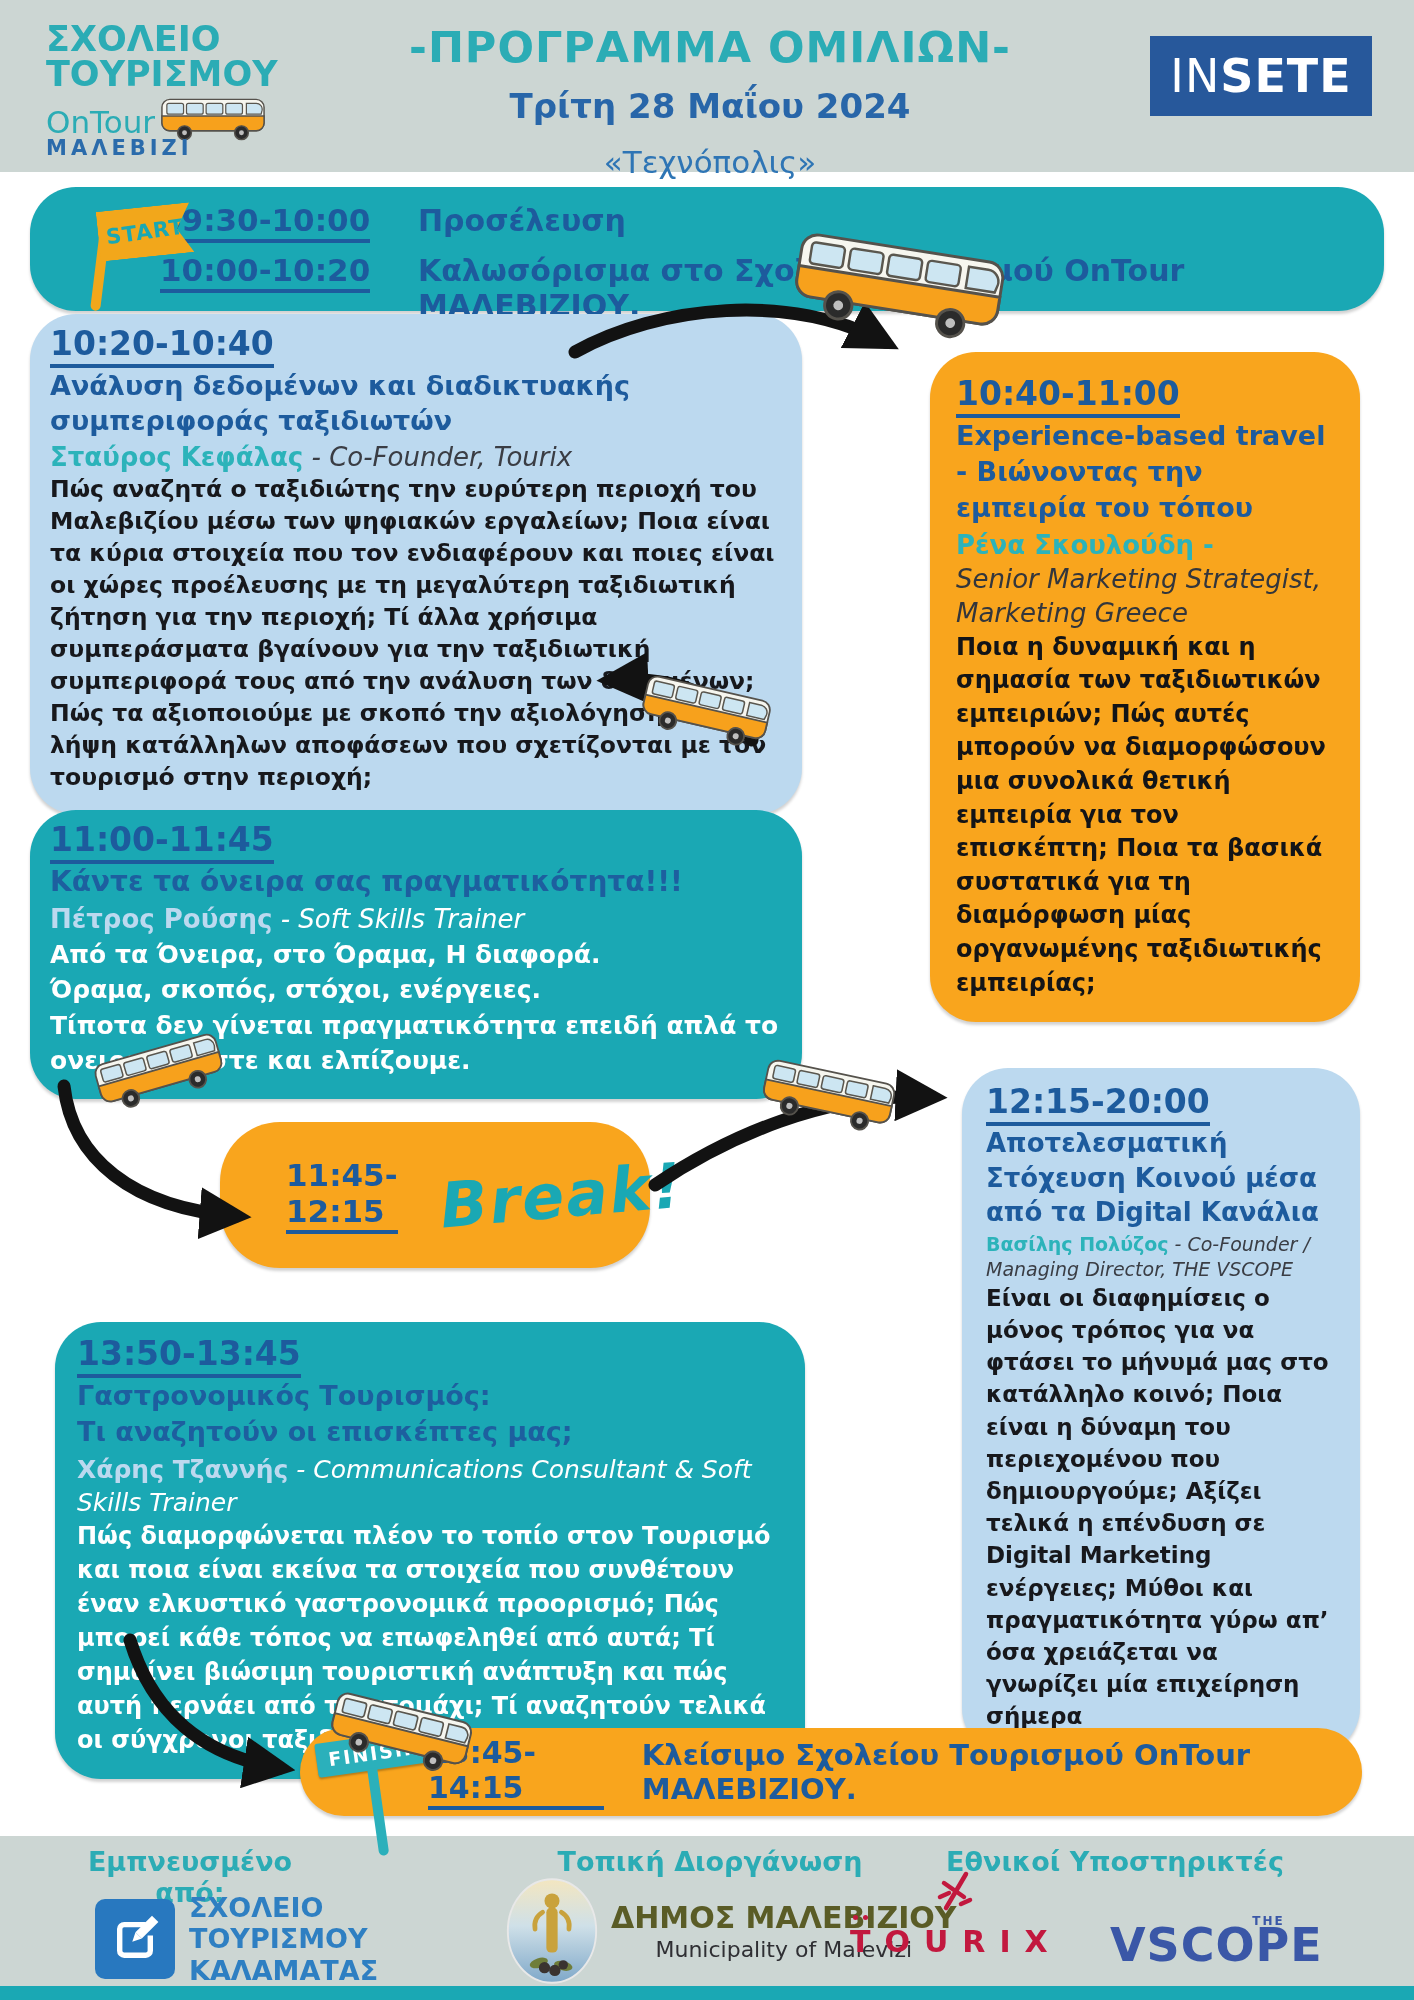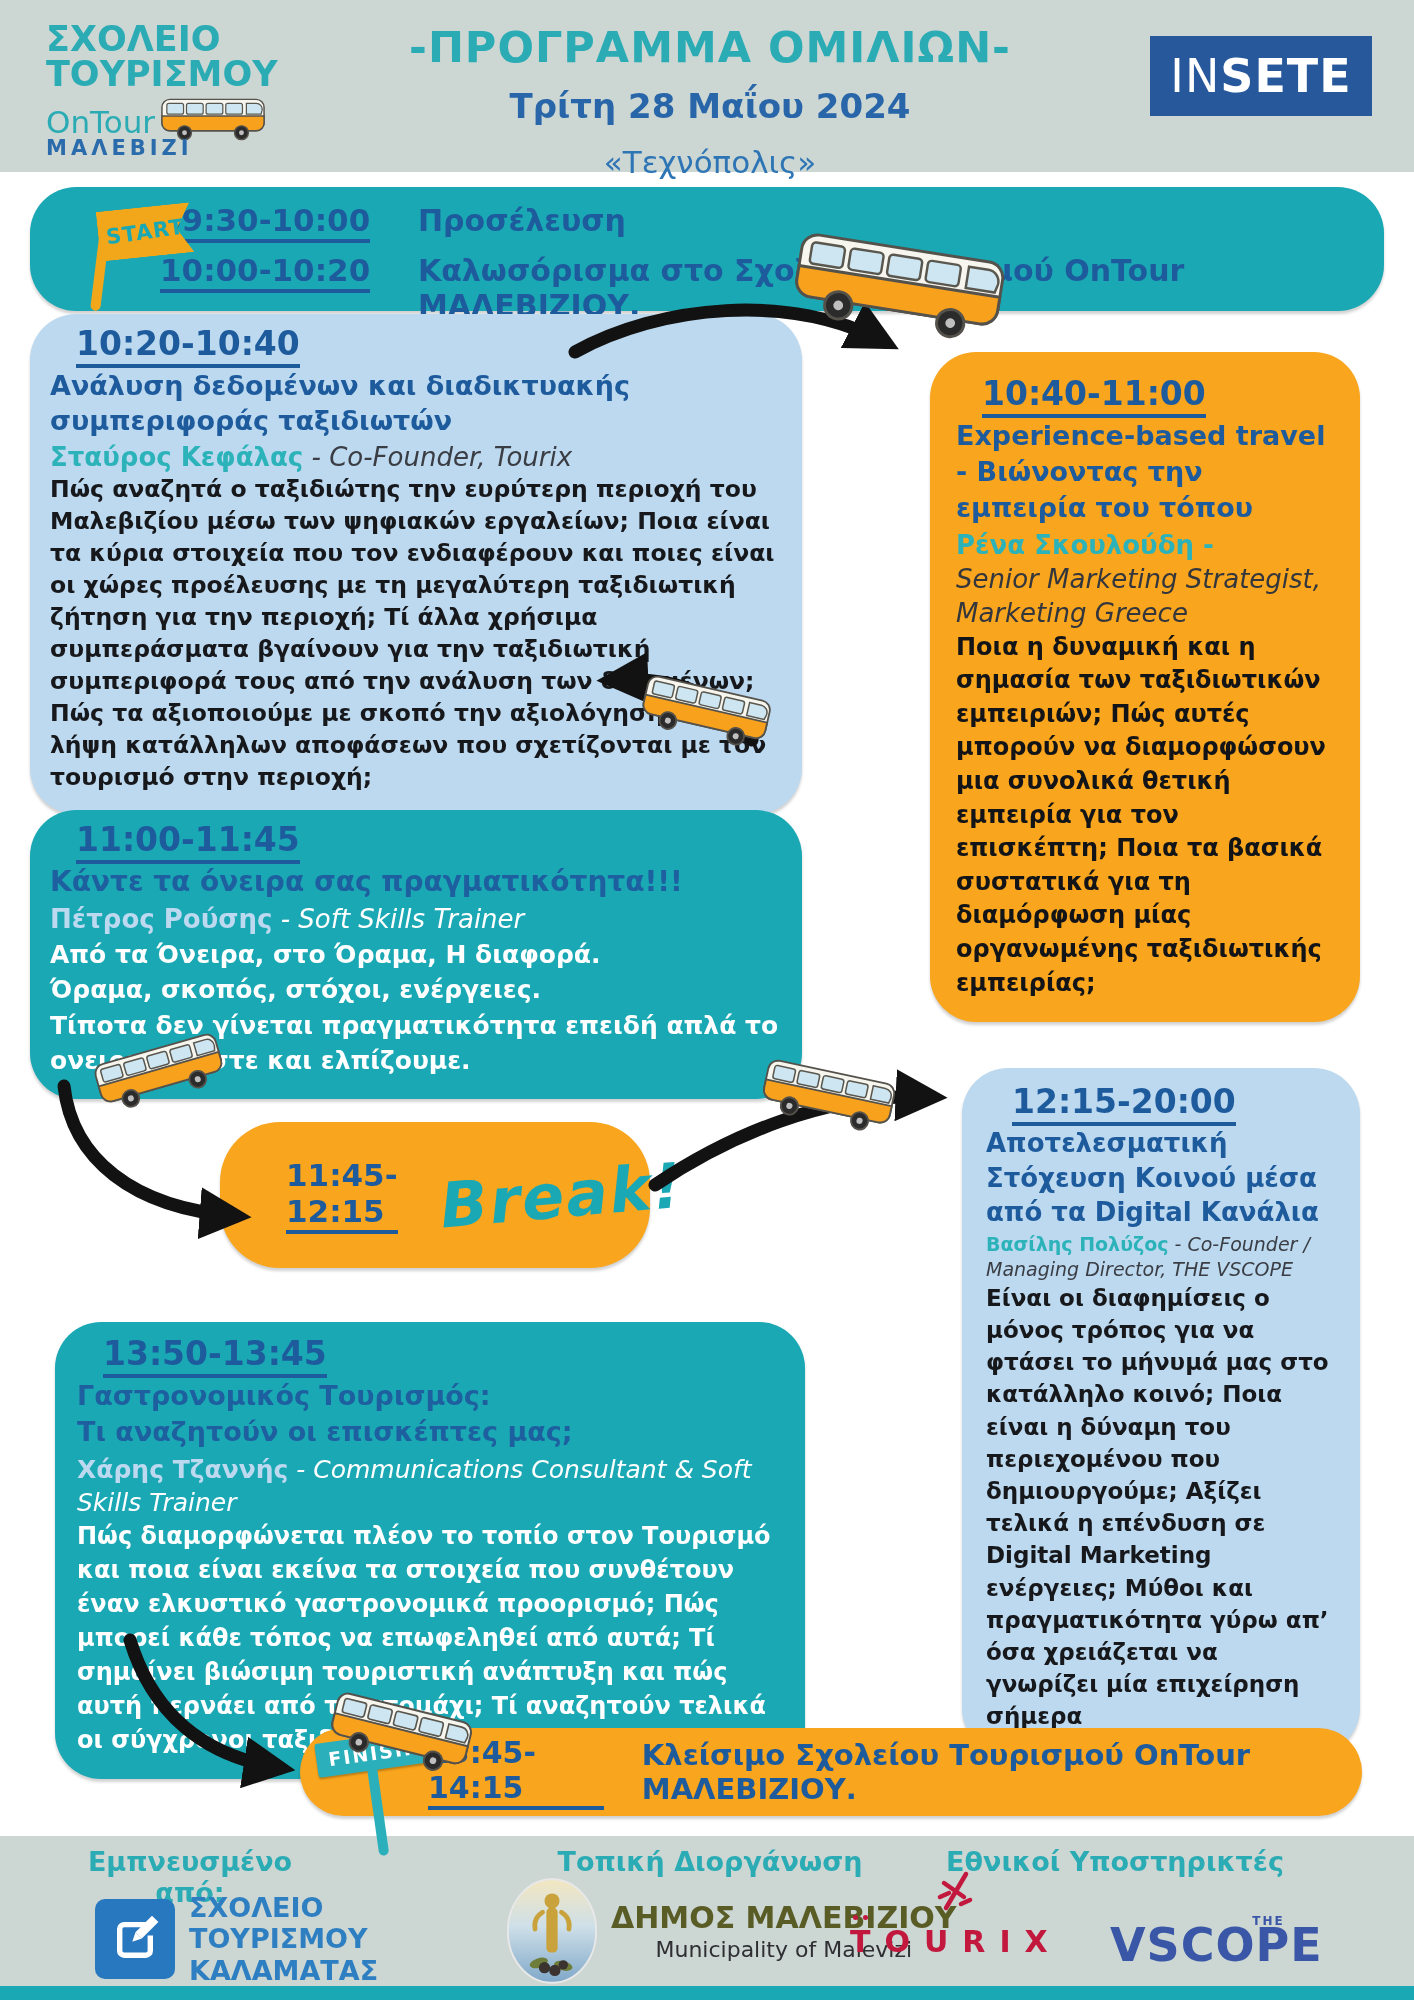--- a/index.html
+++ b/index.html
@@ -29,21 +29,21 @@
   .head-date{font-size:34px;font-weight:bold;color:#2866a9;margin-top:14px;}
   .head-venue{font-size:31px;font-weight:normal;color:#2e75b5;margin-top:18px;}
   .insete{position:absolute;left:1150px;top:36px;width:222px;height:80px;background:var(--insete_blue);
           display:flex;align-items:center;justify-content:center;color:#fff;font-size:46px;letter-spacing:1px;}
   .insete .thin{font-weight:normal;}
   .insete .bold{font-weight:bold;}
 
   
   .bx{position:absolute;border-radius:46px;box-shadow:0 3px 3px rgba(0,0,0,0.18);}
   .time{display:inline-block;font-weight:bold;color:var(--navy);border-bottom:4px solid var(--navy);
-        line-height:1.12;padding-bottom:1px;margin-left:26px;}
+        line-height:1.12;padding-bottom:1px;}
   .title{font-weight:bold;color:var(--navy);line-height:1.3;}
   .speakerline{line-height:1.32;margin-top:2px;}
   .speaker{font-weight:bold;color:var(--speaker_teal);}
   .role{font-style:italic;font-weight:normal;color:#3a3d44;}
   .bodytext{font-weight:bold;color:var(--body_dark);line-height:1.36;}
   .pre{white-space:pre-line;}
 
   
   .start-banner{left:30px;top:187px;width:1354px;height:124px;background:var(--teal);padding:15px 30px 0 130px;}
   .sched-row{display:flex;align-items:baseline;height:50px;}

